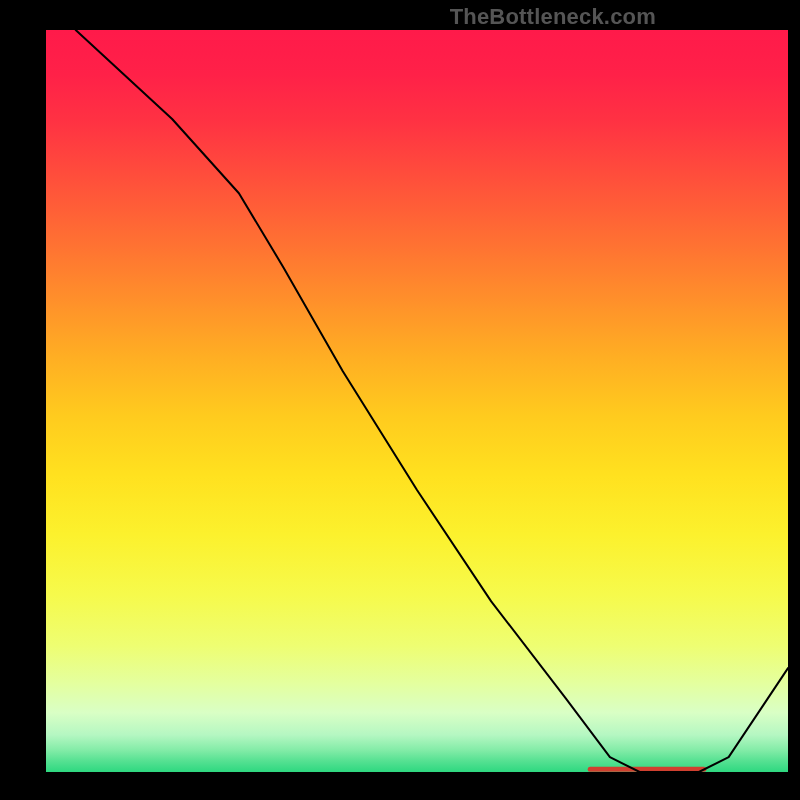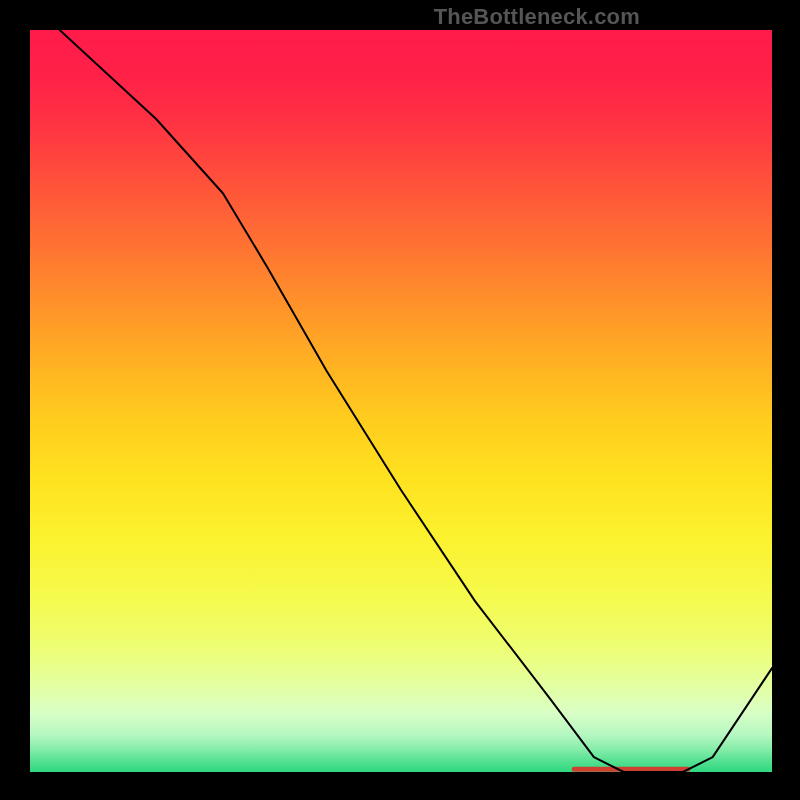--- a/index.html
+++ b/index.html
@@ -8,20 +8,21 @@
     width: 800px;
     height: 800px;
     background: #000000;
     overflow: hidden;
     font-family: Arial, Helvetica, sans-serif;
   }
   .root {
     position: relative;
     width: 656px;
     height: 800px;
+    margin-left: 16px;
   }
   .watermark {
     position: absolute;
     top: 4px;
     right: 16px;
     color: #555555;
     font-size: 22px;
     font-weight: 600;
     letter-spacing: 0.2px;
     user-select: none;

